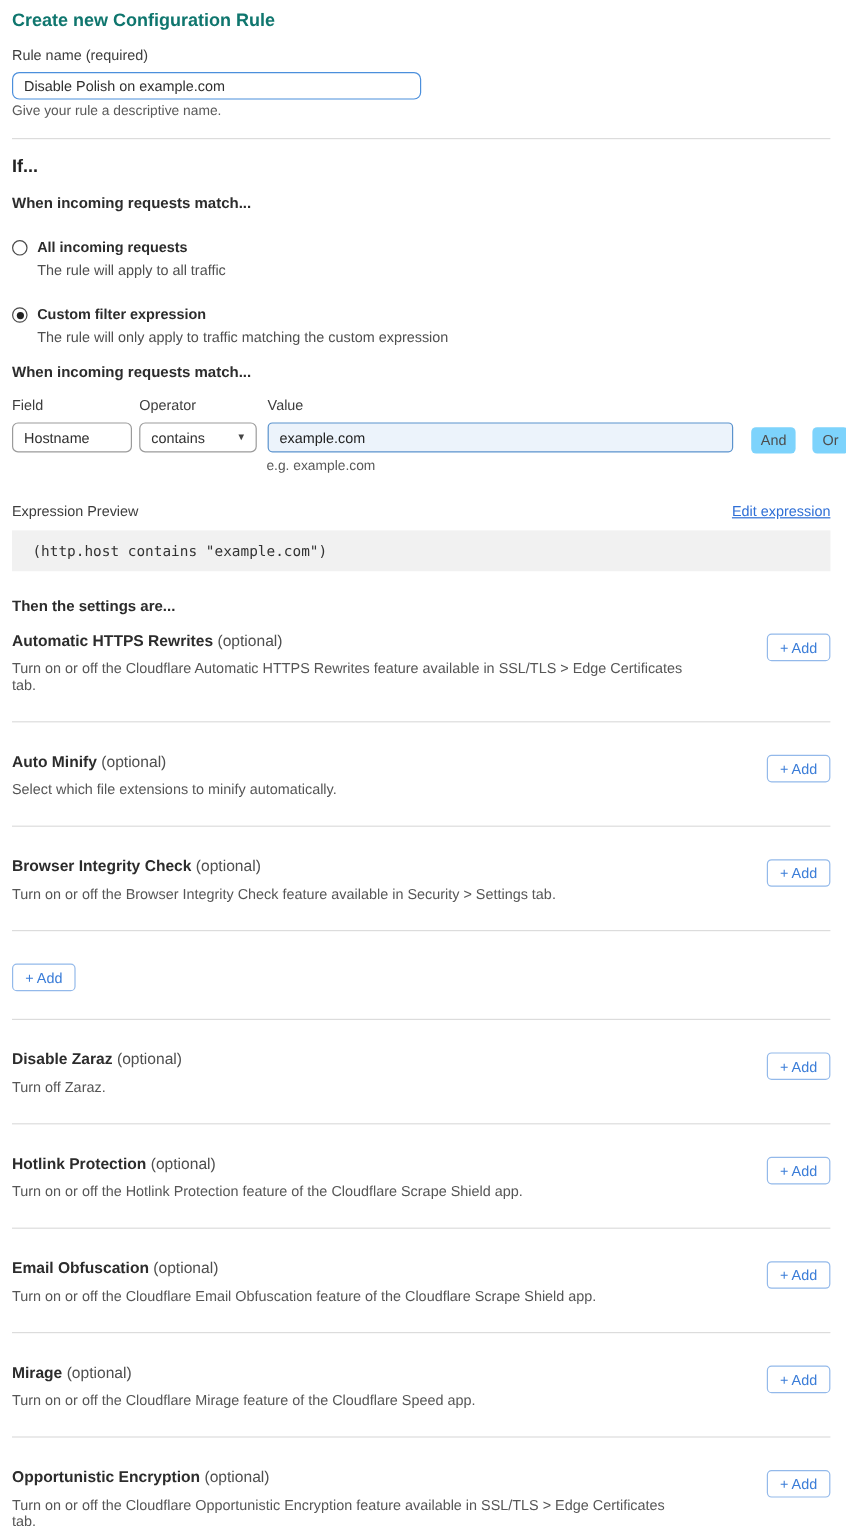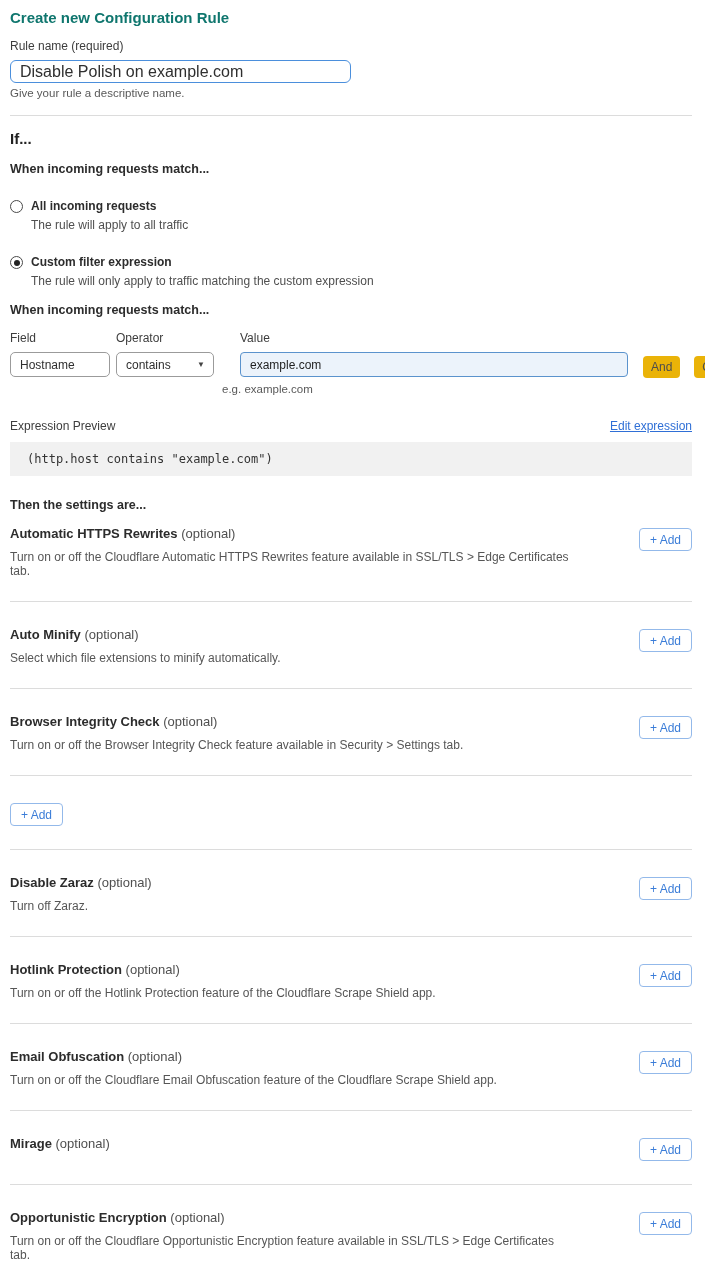--- a/index.html
+++ b/index.html
@@ -14,21 +14,21 @@
   .page { padding: 9px 13px 0 10px; }
 
   .page-title { font-size: 15px; font-weight: bold; color: #0f766e; }
 
   
   .field-label { font-size: 12px; color: #3d3d3d; margin-top: 13px; }
   .rule-name-input {
     display: block; margin-top: 7px;
     width: 341px; height: 23px;
     border: 1.5px solid #4b8fdc; border-radius: 6px;
-    padding: 0 9px; font-size: 16px; color: #2f2f2f;
+    padding: 0 9px; font-size: 12px; color: #2f2f2f;
     font-family: "Liberation Sans", sans-serif;
     outline: none; background: #fff;
   }
   .help-text { font-size: 11.5px; color: #595959; margin-top: 4px; }
 
   .divider { border: none; border-top: 1px solid #dcdcdc; margin: 0; }
   .divider.top { margin-top: 16px; }
 
   .section-heading { font-size: 15px; font-weight: bold; color: #222; margin-top: 14px; }
   .sub-heading { font-size: 12.5px; font-weight: bold; color: #2c2c2c; margin-top: 15px; }
@@ -52,31 +52,31 @@
   .builder-row { display: flex; margin-top: 14px; align-items: flex-start; }
   .builder-col .col-label { font-size: 12px; color: #3d3d3d; }
   .select-box {
     margin-top: 7px; height: 25px;
     border: 1px solid #9b9b9b; border-radius: 5px; background: #fff;
     display: flex; align-items: center; justify-content: space-between;
     padding: 0 8px 0 9px; font-size: 12px; color: #2f2f2f; cursor: pointer;
   }
   .caret { font-size: 8px; color: #444; line-height: 1; }
   .w-field { width: 100px; margin-right: 6px; gap: 40px; }
-  .w-operator { width: 98px; margin-right: 26px; gap: 11px; }
+  .w-operator { width: 98px; margin-right: 9px; gap: 11px; }
   .value-input {
     margin-top: 7px; width: 388px; height: 25px;
     background: #ecf3fb; border: 1px solid #5b93cd; border-radius: 4px;
     padding: 0 9px; font-size: 12px; color: #1f1f1f;
     font-family: "Liberation Sans", sans-serif; outline: none;
   }
   .conj-buttons { display: flex; margin-left: 9px; margin-top: 25px; }
   .conj-btn {
     height: 22px; padding: 0 8px; margin-left: 6px;
-    background: #eab308; border: none; border-radius: 4px;
+    background: #7dd3fc; border: none; border-radius: 4px;
     font-size: 12px; color: #4d4d4d; font-family: "Liberation Sans", sans-serif;
     cursor: default;
   }
   .conj-btn.or { margin-left: 14px; }
   .value-help { font-size: 11.5px; color: #595959; margin-top: 5px; margin-left: 212px; }
 
   
   .expr-head { display: flex; justify-content: space-between; align-items: baseline; margin-top: 24px; }
   .expr-label { font-size: 12px; color: #3d3d3d; }
   .edit-link { font-size: 12px; color: #2f6fd6; text-decoration: underline; cursor: pointer; }
@@ -247,20 +247,21 @@
       </div>
       <button class="add-btn">+ Add</button>
     </div>
 
     <div class="setting-row">
       <div class="setting-texts">
         <div class="setting-title-line">
           <span class="setting-title">Mirage</span>
           <span class="setting-optional">(optional)</span>
         </div>
+        <div class="setting-desc">Turn on or off the Cloudflare Mirage feature of the Cloudflare Speed app.</div>
       </div>
       <button class="add-btn">+ Add</button>
     </div>
 
     <div class="setting-row">
       <div class="setting-texts">
         <div class="setting-title-line">
           <span class="setting-title">Opportunistic Encryption</span>
           <span class="setting-optional">(optional)</span>
         </div>

